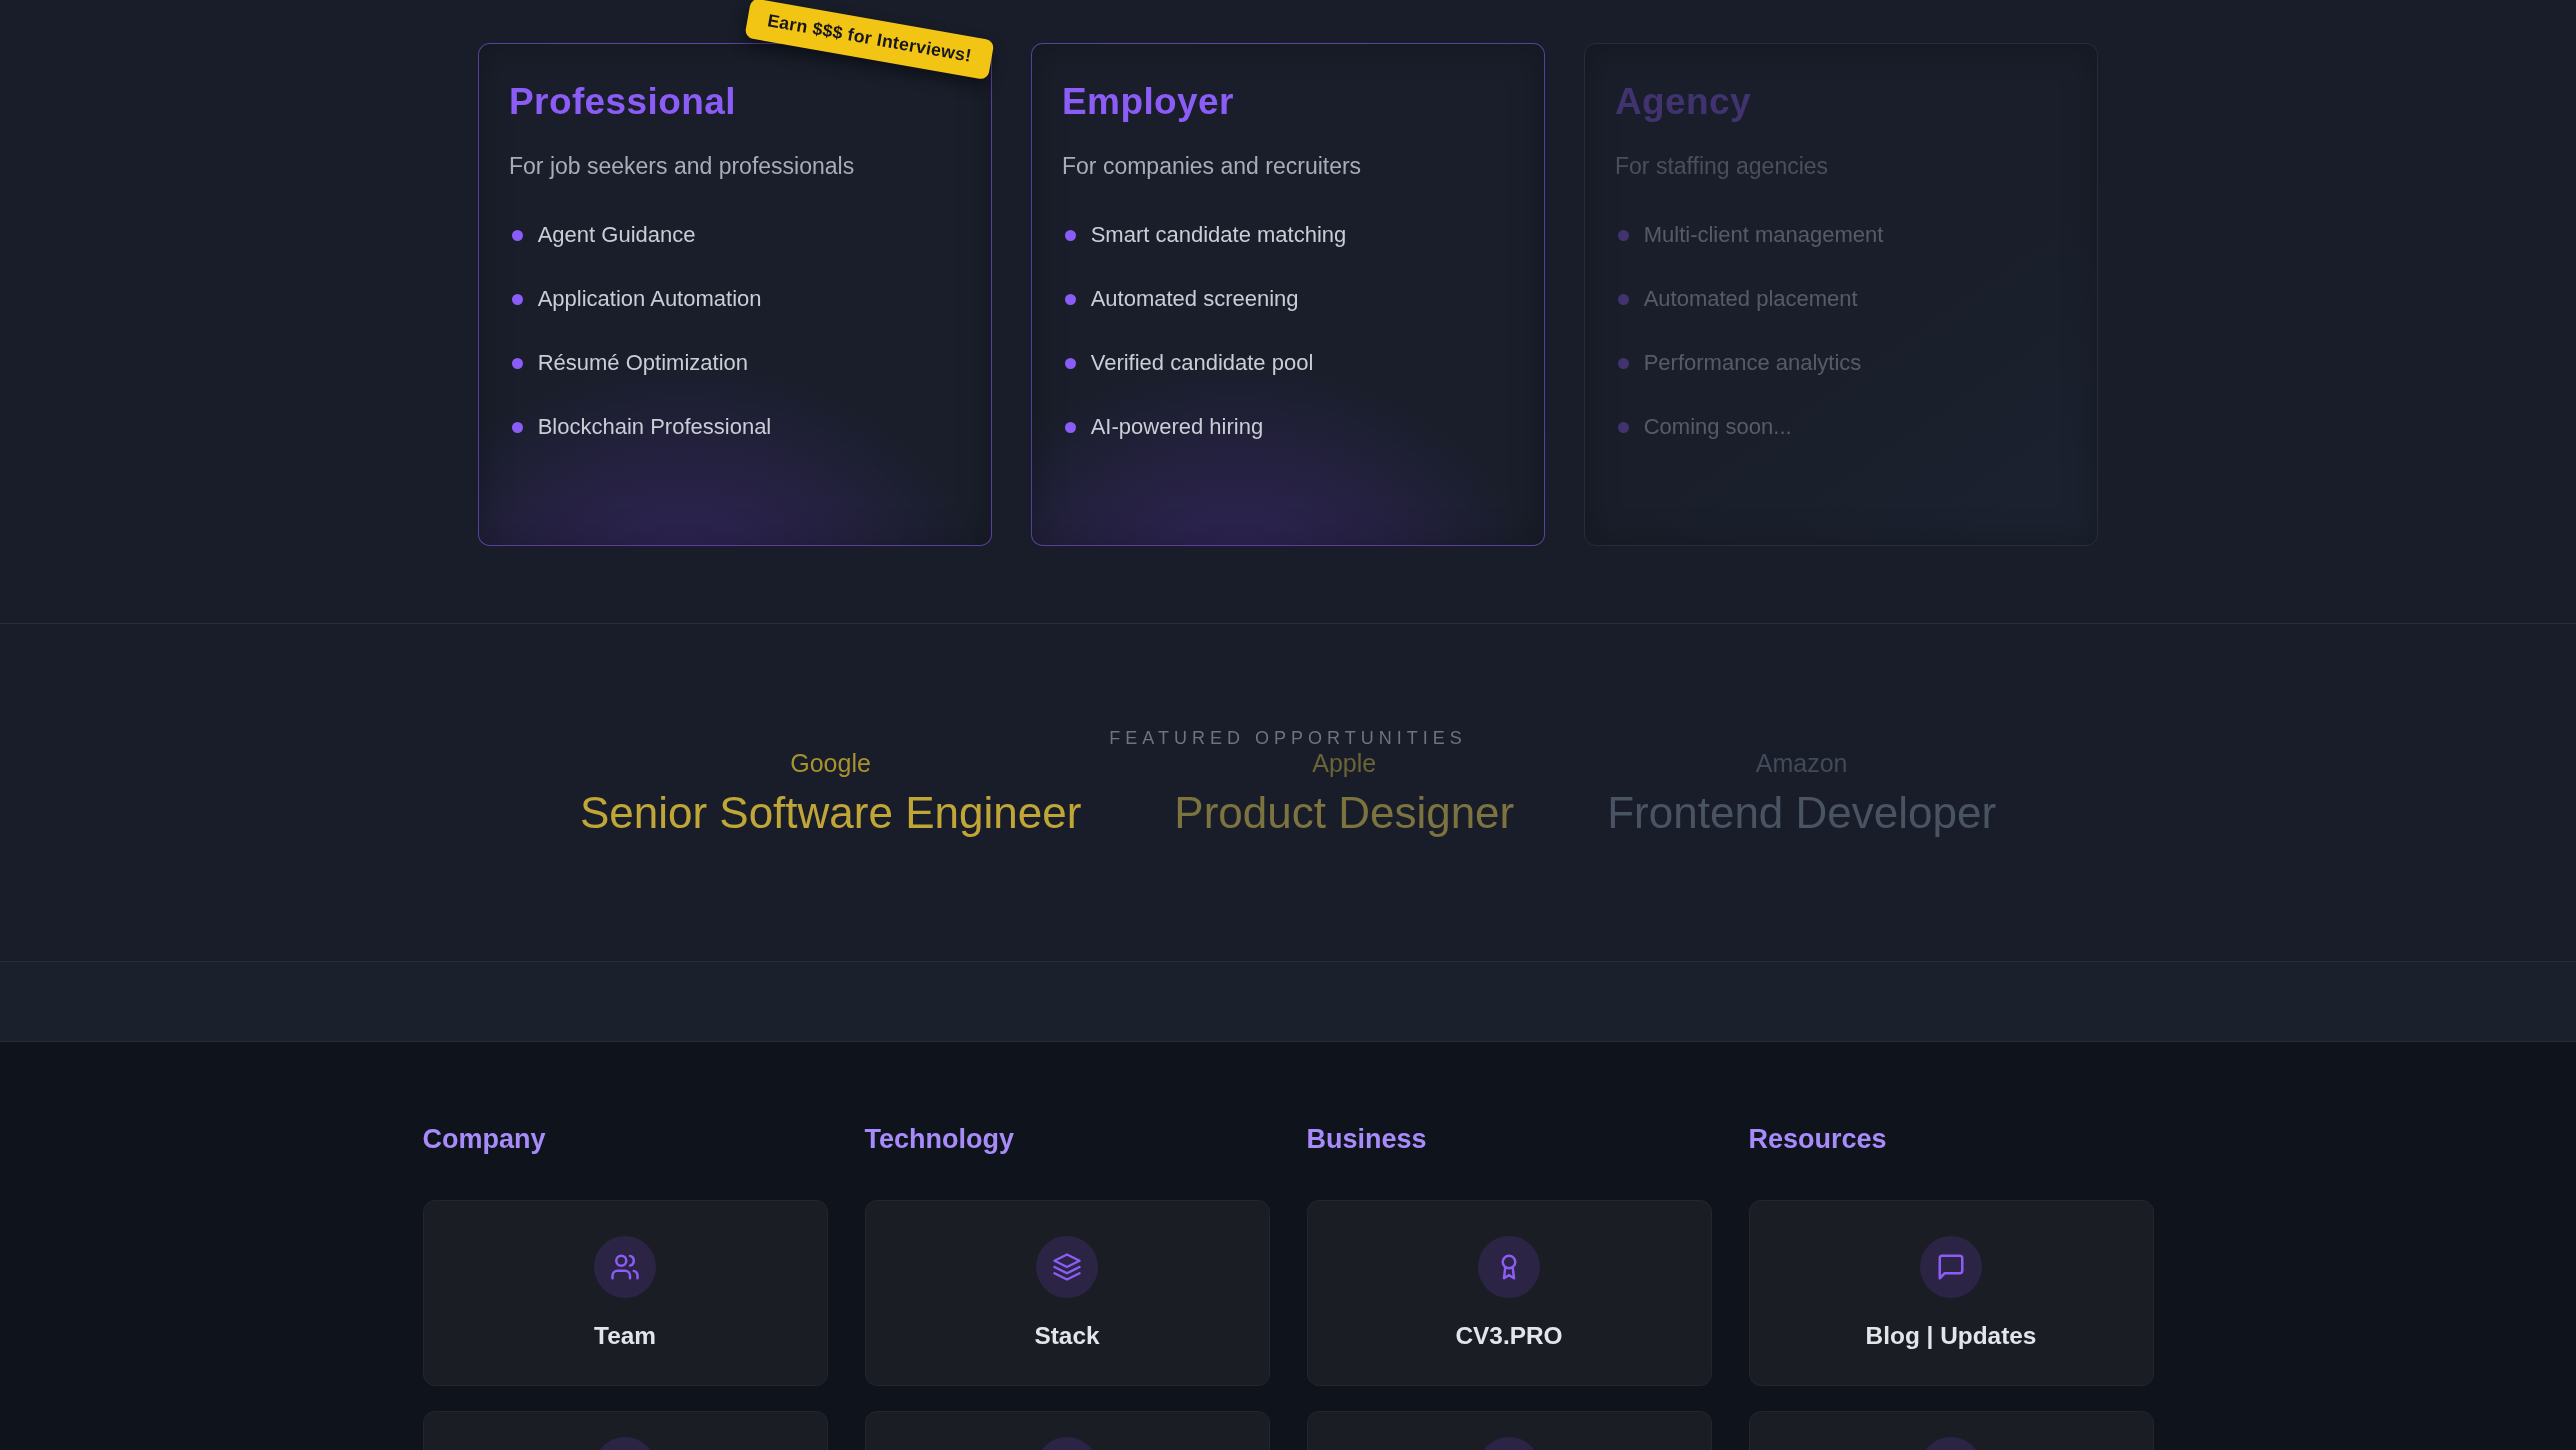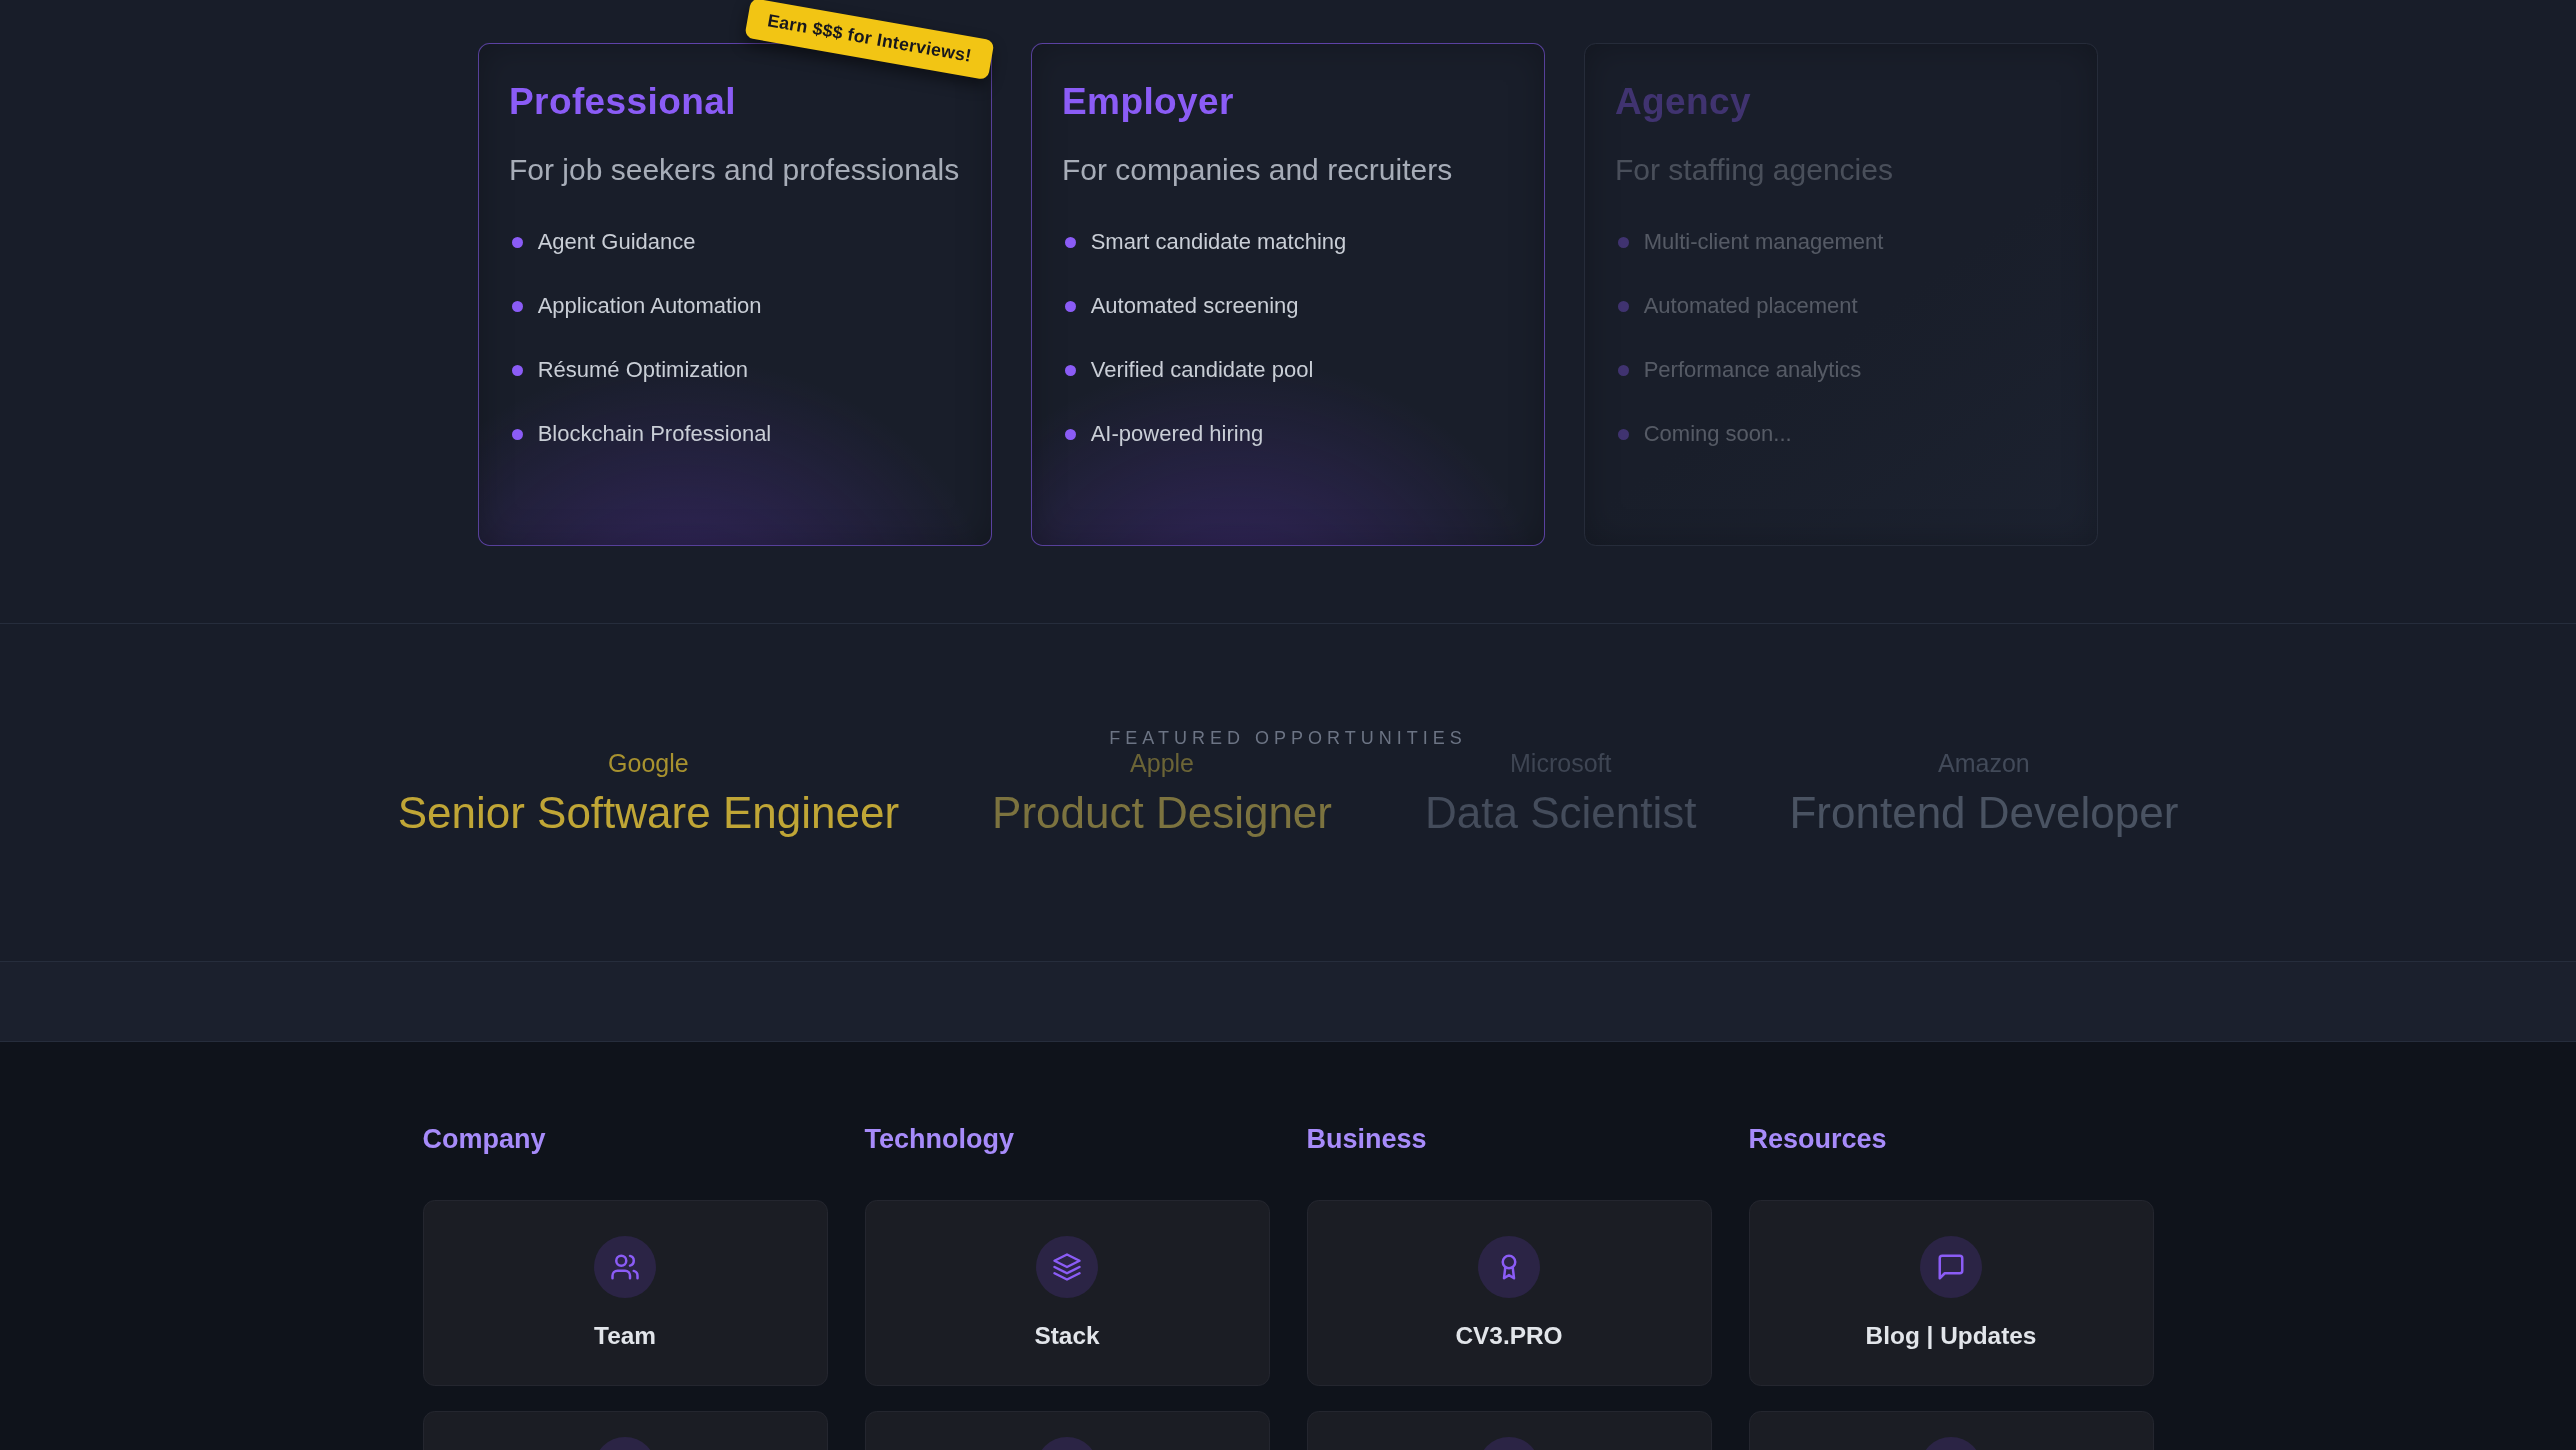--- a/index.html
+++ b/index.html
@@ -27,21 +27,21 @@
   .plan-card.dimmed {
     border-color:#262c3a;
     background:linear-gradient(145deg, #191e2a 55%, #1c2230 100%);
   }
   .plan-inner { height:100%; }
   .plan-card.dimmed .plan-inner { opacity:.34; }
   .plan-title {
     margin:0 0 30px; font-size:37px; font-weight:bold;
     color:#8b5cf6; letter-spacing:0.4px;
   }
-  .plan-subtitle { margin:0 0 42px; font-size:30px; color:#a7adb8; }
+  .plan-subtitle { margin:0 0 42px; font-size:23px; color:#a7adb8; }
   .plan-features { list-style:none; margin:0; padding:0 0 0 3.4px; }
   .plan-features li {
     display:flex; align-items:center; gap:14.3px;
     font-size:22px; color:#c9ced6; margin-bottom:38px;
   }
   .dot { width:11px; height:11px; border-radius:50%; background:#8b5cf6; flex:none; }
 
   .promo-badge {
     position:absolute; left:746px; top:18.5px; z-index:3;
     transform:rotate(10deg); transform-origin:center;
@@ -181,24 +181,20 @@
     <div class="jobs-row" id="jobs-row">
         <div class="job">
           <div class="job-company" style="color: rgb(168, 146, 47);">Google</div>
           <div class="job-title" style="color: rgb(192, 166, 54);">Senior Software Engineer</div>
         </div>
         <div class="job">
           <div class="job-company" style="color: rgb(107, 100, 54);">Apple</div>
           <div class="job-title" style="color: rgb(124, 115, 63);">Product Designer</div>
         </div>
         <div class="job">
-          <div class="job-company" style="color: rgb(62, 69, 83);">Microsoft</div>
-          <div class="job-title" style="color: rgb(68, 76, 91);">Data Scientist</div>
-        </div>
-        <div class="job">
           <div class="job-company" style="color: rgb(66, 74, 89);">Amazon</div>
           <div class="job-title" style="color: rgb(74, 83, 98);">Frontend Developer</div>
         </div>
       </div>
   </section>
 
   <div class="strip"></div>
 
   <footer class="footer">
     <div class="footer-grid" id="footer-grid">

